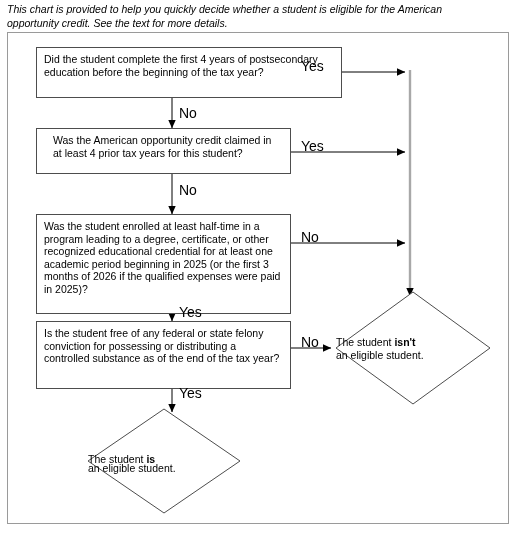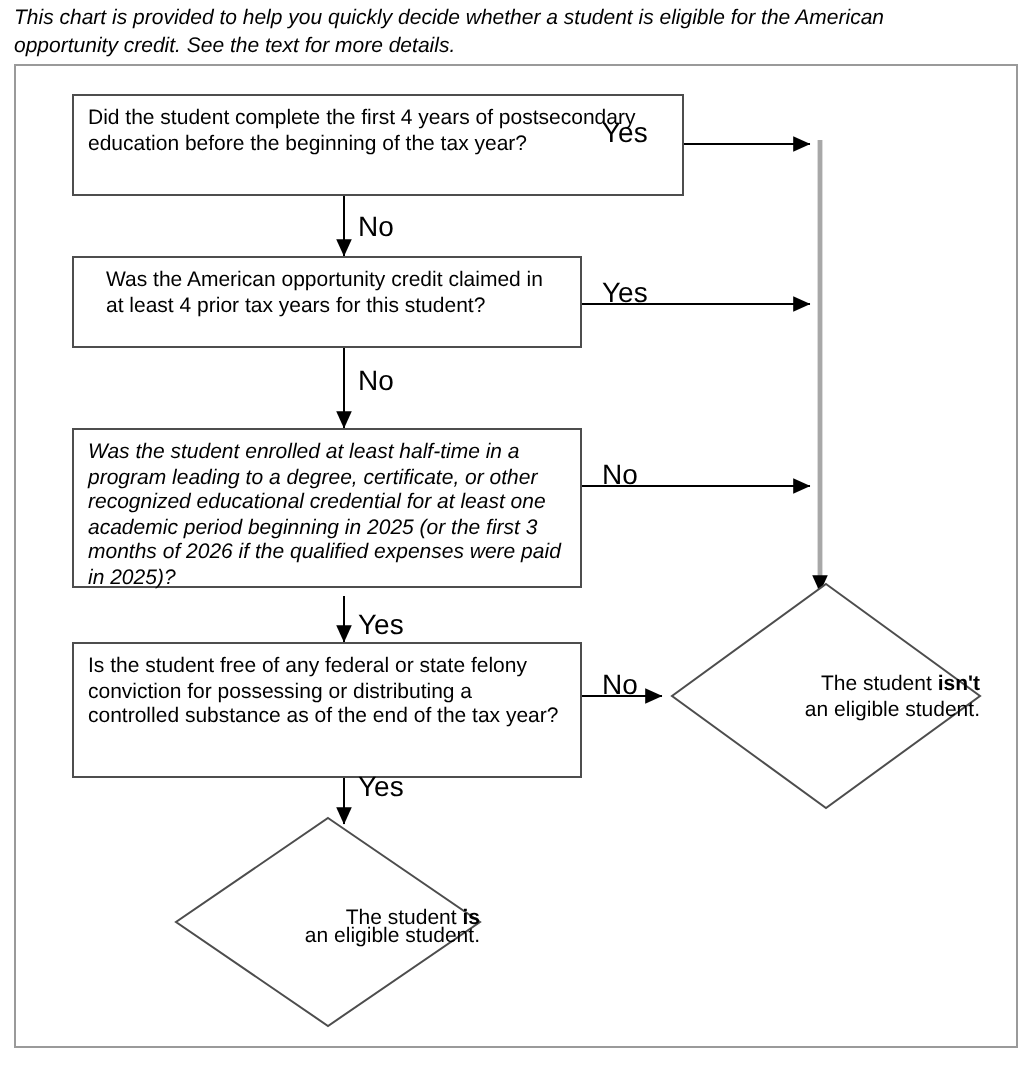--- a/index.html
+++ b/index.html
@@ -71,21 +71,21 @@
   }
 
   
   .diamond-wrap {
     position: absolute;
   }
   .diamond-text {
     position: absolute;
     left: 0;
     width: 100%;
-    text-align: right;
+    text-align: left;
     font-size: 10.5px;
     line-height: 13px;
     color: #000;
   }
 
   
   .elabel {
     position: absolute;
     font-size: 14px;
     color: #000;
@@ -133,21 +133,21 @@
 
     <polygon points="413,292 490,348 413,404 336,348" fill="#ffffff" stroke="#4d4d4d" stroke-width="1"></polygon>
 
     <polygon points="164,409 240,461 164,513 88,461" fill="#ffffff" stroke="#4d4d4d" stroke-width="1"></polygon>
   </svg>
 
   <div class="dbox" style="left:36px; top:47px; width:306px; height:51px;">Did the student complete the first 4 years of postsecondary education before the beginning of the tax year?</div>
 
   <div class="dbox" style="left:36px; top:128px; width:255px; height:46px;padding-left:16px;">Was the American opportunity credit claimed in at least 4 prior tax years for this student?</div>
 
-  <div class="dbox" style="left:36px; top:214px; width:255px; height:80px;font-style:italic;">Was the student enrolled at least half-time in a program leading to a degree, certificate, or other recognized educational credential for at least one academic period beginning in 2025 (or the first 3 months of 2026 if the qualified expenses were paid in 2025)?</div>
+  <div class="dbox" style="left:36px; top:214px; width:255px; height:100px;">Was the student enrolled at least half-time in a program leading to a degree, certificate, or other recognized educational credential for at least one academic period beginning in 2025 (or the first 3 months of 2026 if the qualified expenses were paid in 2025)?</div>
 
   <div class="dbox" style="left:36px; top:321px; width:255px; height:68px;">Is the student free of any federal or state felony conviction for possessing or distributing a controlled substance as of the end of the tax year?</div>
 
   <div class="diamond-wrap" style="left:336px; top:336px; width:154px;">
     <div class="diamond-text" style="top:0;"><span>The student </span><b>isn't</b></div>
     <div class="diamond-text" style="top:13px;">an eligible student.</div>
   </div>
 
   <div class="diamond-wrap" style="left:88px; top:449px; width:152px;">
     <div class="diamond-text" style="top:4px;"><span>The student </span><b>is</b></div>

